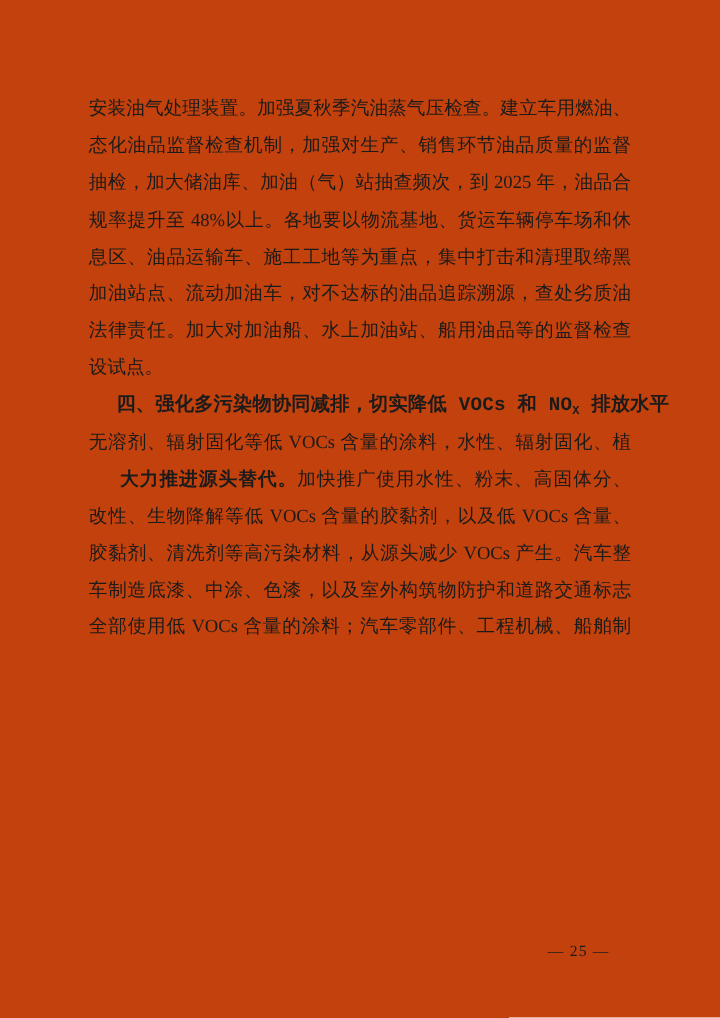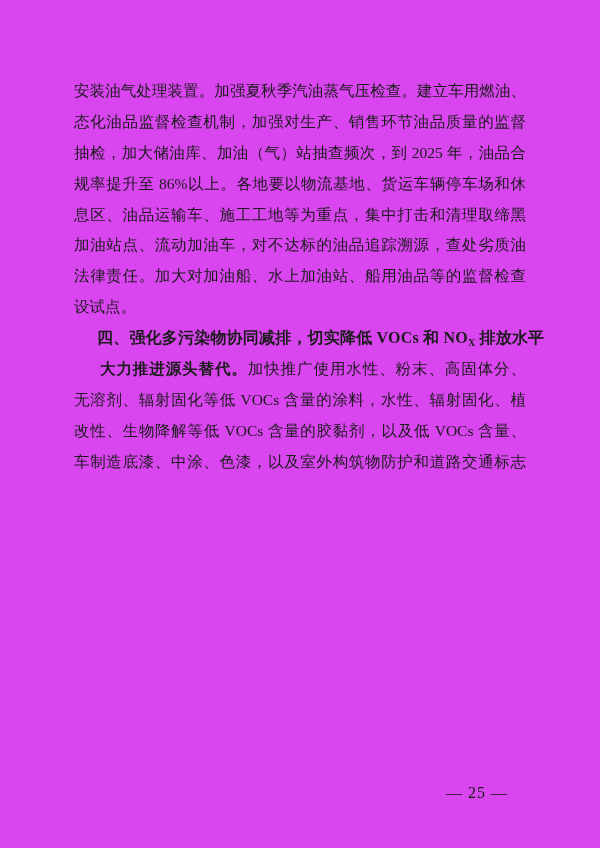--- a/index.html
+++ b/index.html
@@ -4,21 +4,21 @@
 <style>
   html, body {
     margin: 0;
     padding: 0;
     background: #ffffff;
   }
   .page {
     position: relative;
     width: 600px;
     height: 848px;
-    background: #d946ef;
+    background: #c2410c;
     overflow: hidden;
     color: #1b1b1b;
     font-family: "Liberation Serif", serif;
   }
   .text-block {
     position: absolute;
     top: 76px;
     left: 74px;
     width: 452px;
   }
@@ -30,21 +30,21 @@
     color: #1b1b1b;
   }
   .just {
     white-space: normal;
     text-align: justify;
     text-align-last: justify;
     text-justify: inter-character;
   }
   .heading1 {
     text-indent: 23px;
-    font-family: Liberation Serif, serif;
+    font-family: Liberation Mono, monospace;
     font-weight: 700;
     font-size: 16px;
     letter-spacing: 0.2px;
   }
   .heading1 sub {
     font-size: 10px;
     vertical-align: -3px;
     font-weight: 700;
   }
   .heading2 {
@@ -55,47 +55,49 @@
   .p2first {
     text-indent: 26px;
   }
   .lead {
     font-weight: 700;
   }
   .footer {
     position: absolute;
     bottom: 48px;
     right: 92px;
-    font-size: 16px;
+    font-size: 13px;
     line-height: 15px;
     font-family: "Liberation Serif", serif;
     color: #1b1b1b;
     letter-spacing: 1px;
   }
 </style>
 </head>
 <body>
 
 <div class="page">
   <div class="text-block">
 
     <div class="line just">安装油气处理装置。加强夏秋季汽油蒸气压检查。建立车用燃油、</div>
     <div class="line just">态化油品监督检查机制，加强对生产、销售环节油品质量的监督</div>
     <div class="line just">抽检，加大储油库、加油（气）站抽查频次，到 2025 年，油品合</div>
-    <div class="line just">规率提升至 86%以上。各地要以物流基地、货运车辆停车场和休</div>
+    <div class="line just">规率提升至 48%以上。各地要以物流基地、货运车辆停车场和休</div>
     <div class="line just">息区、油品运输车、施工工地等为重点，集中打击和清理取缔黑</div>
     <div class="line just">加油站点、流动加油车，对不达标的油品追踪溯源，查处劣质油</div>
     <div class="line just">法律责任。加大对加油船、水上加油站、船用油品等的监督检查</div>
     <div class="line">设试点。</div>
 
     <div class="line heading1"><span>四、强化多污染物协同减排，切实降低 VOCs 和 NO</span><sub>X</sub><span> 排放水平</span></div>
 
 
+    <div class="line just">无溶剂、辐射固化等低 VOCs 含量的涂料，水性、辐射固化、植</div>
+
     <div class="line just p2first"><span class="lead">大力推进源头替代。</span><span>加快推广使用水性、粉末、高固体分、</span></div>
-
-    <div class="line just">无溶剂、辐射固化等低 VOCs 含量的涂料，水性、辐射固化、植</div>
     <div class="line just">改性、生物降解等低 VOCs 含量的胶黏剂，以及低 VOCs 含量、</div>
+    <div class="line just">胶黏剂、清洗剂等高污染材料，从源头减少 VOCs 产生。汽车整</div>
     <div class="line just">车制造底漆、中涂、色漆，以及室外构筑物防护和道路交通标志</div>
+    <div class="line just">全部使用低 VOCs 含量的涂料；汽车零部件、工程机械、船舶制</div>
 
   </div>
 
   <div class="footer">— 25 —</div>
 </div>
 
 </body></html>

